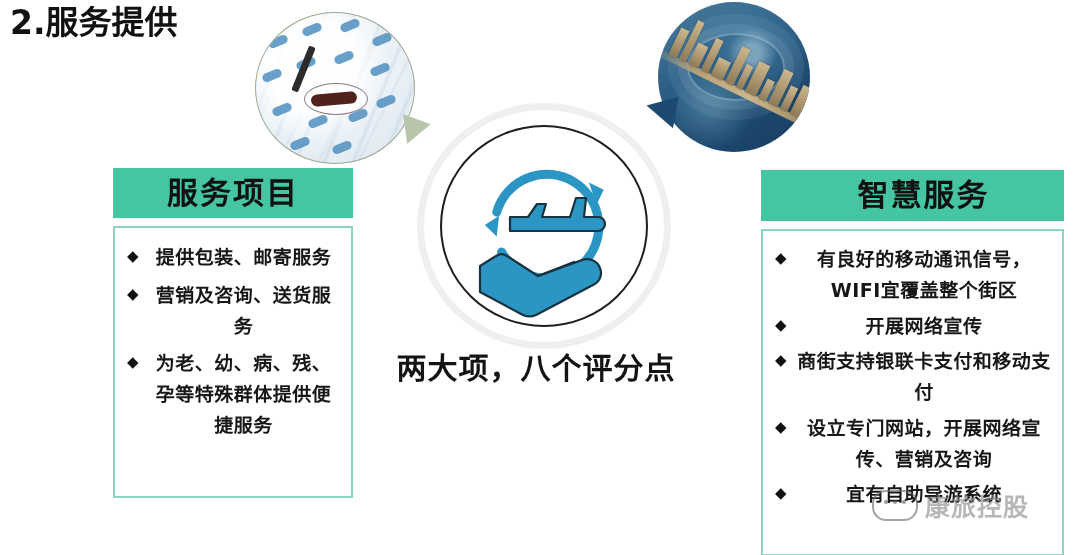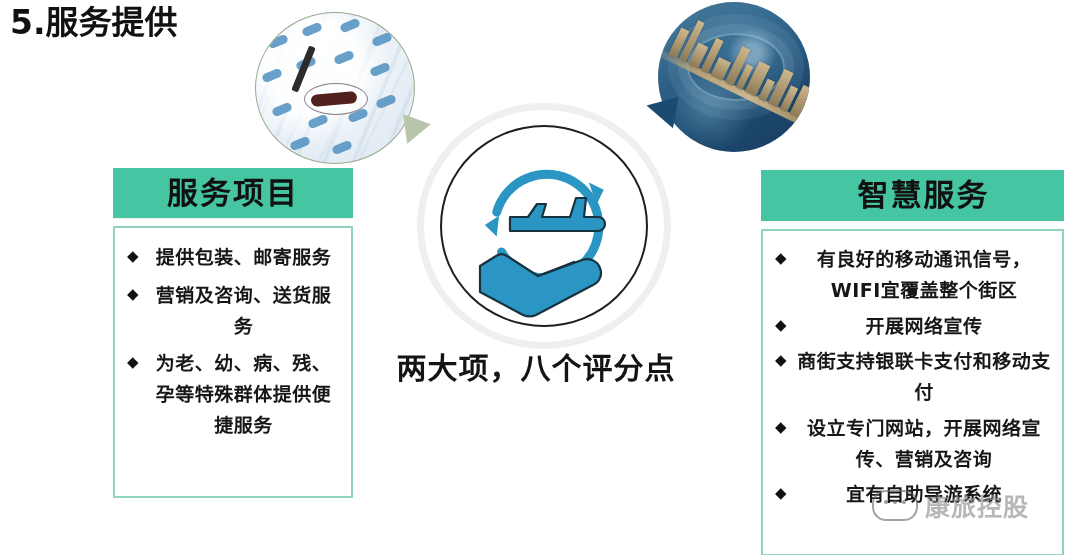--- a/index.html
+++ b/index.html
@@ -301,21 +301,21 @@
     color: #8c8c8c;
     letter-spacing: 1px;
     white-space: nowrap;
   }
 </style>
 </head>
 <body>
 
 <div class="slide">
 
-  <div class="page-title">5.服务提供</div>
+  <div class="page-title">2.服务提供</div>
 
   <div class="photo-bubble" id="bubble-left">
     <div class="disc">
       <div class="blobs">
         <div class="blob" style="left:12px;  top:24px;"></div>
         <div class="blob" style="left:46px;  top:12px;"></div>
         <div class="blob" style="left:84px;  top:8px;"></div>
         <div class="blob" style="left:116px; top:22px;"></div>
         <div class="blob" style="left:6px;   top:58px;"></div>
         <div class="blob" style="left:40px;  top:46px;"></div>

